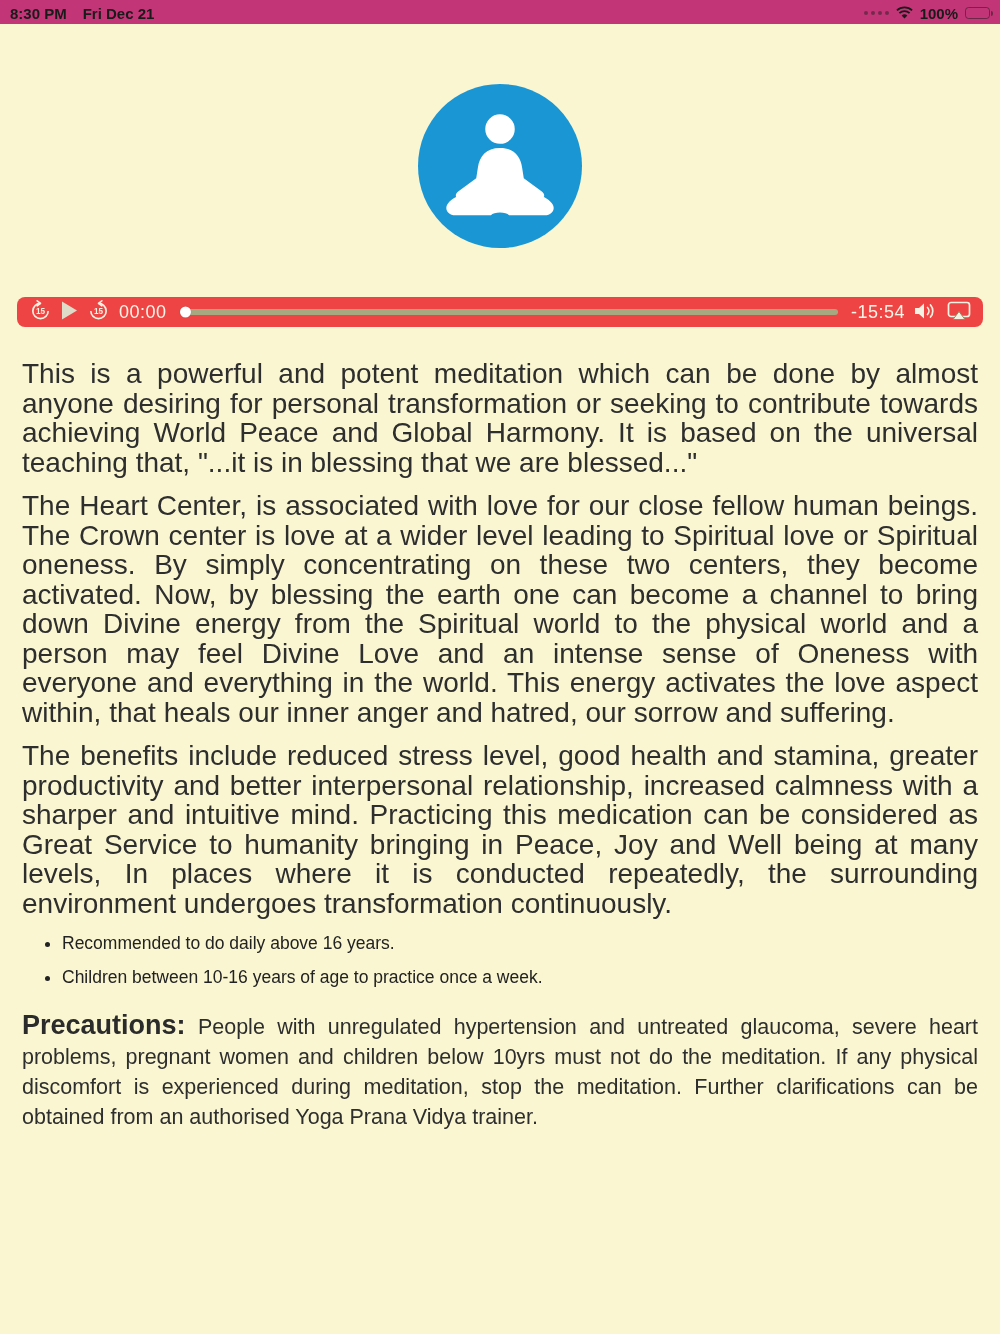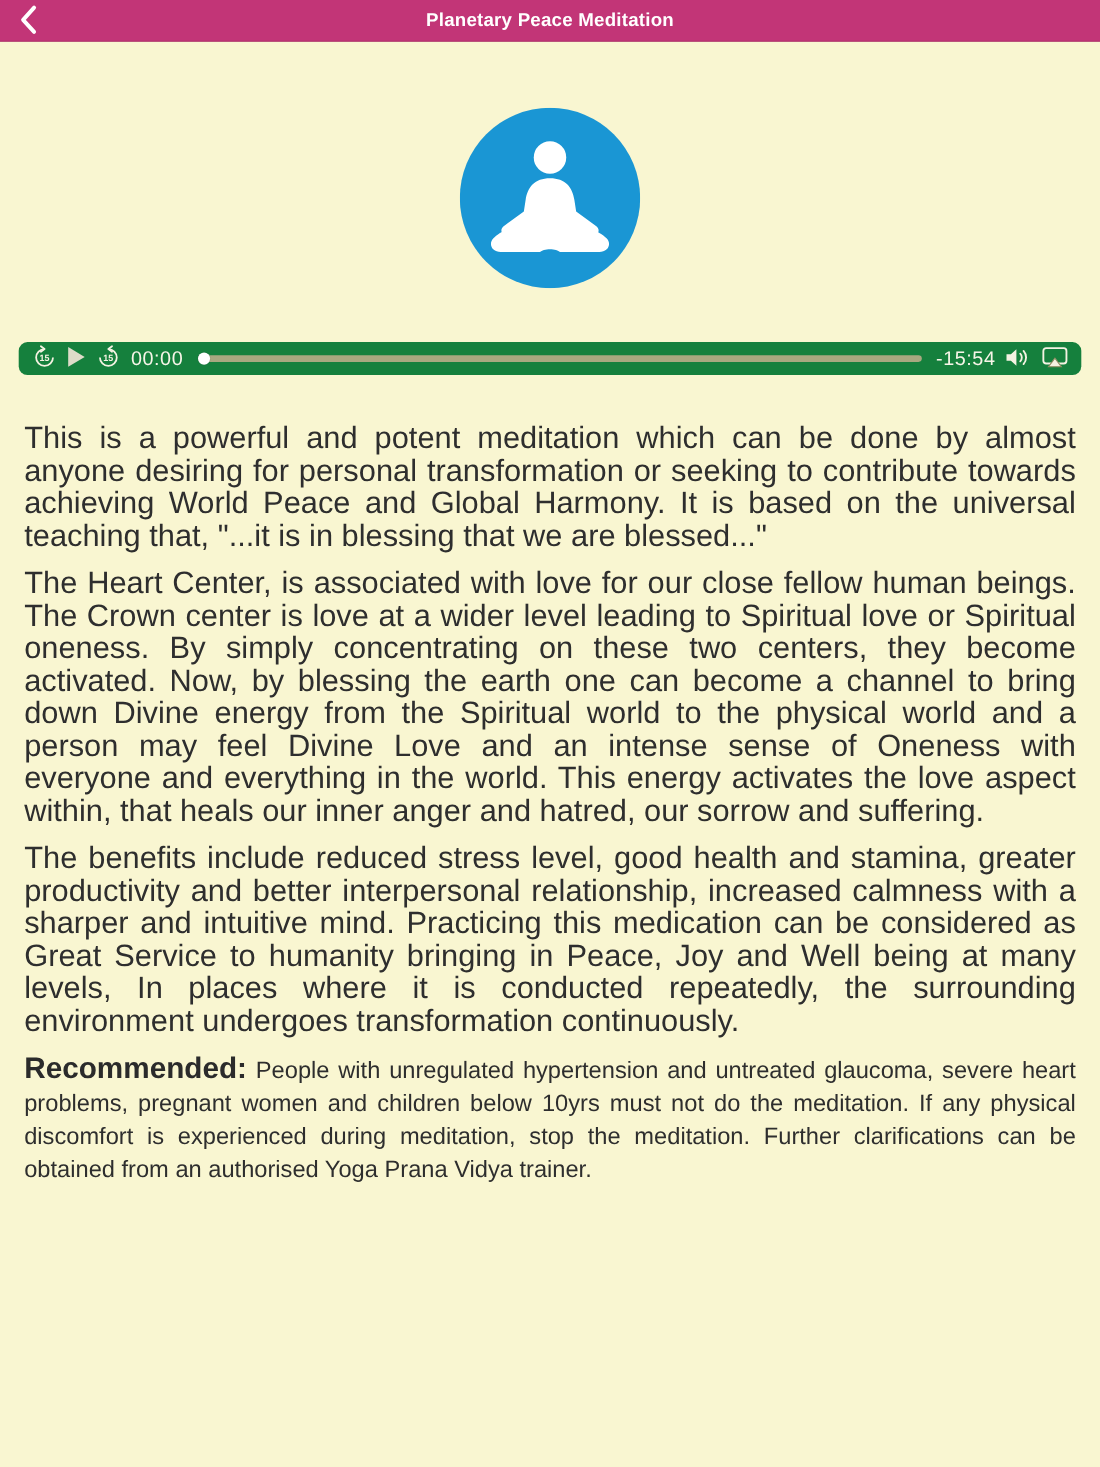--- a/index.html
+++ b/index.html
@@ -43,23 +43,23 @@
     position:absolute; left:10px; top:3px;
     width:32px; height:32px;
     display:flex; align-items:center; justify-content:center;
     background:transparent; border:none; cursor:pointer;
   }
   
   .hero { display:flex; justify-content:center; padding-top:60px; }
   .hero svg { width:164px; height:164px; display:block; }
   
   .player {
-    margin:49px 17px 16px 17px;
+    margin:49px 17px 6px 17px;
     height:30px; border-radius:8px;
-    background:#15803d;
+    background:#ef4444;
     display:flex; align-items:center;
     padding:0 12px;
     gap:9px;
     color:#f4f2e2;
   }
   .player .icon-btn { background:none; border:none; cursor:pointer; display:flex; align-items:center; justify-content:center; padding:0; }
   .ptime { font-size:18px; color:#f7f5e8; letter-spacing:.5px; white-space:nowrap; }
   .track-wrap { flex:1; display:flex; align-items:center; margin:0 4px; position:relative; }
   .track { flex:1; height:6px; border-radius:3px; background:#a8a880; }
   .thumb {
@@ -85,29 +85,42 @@
   }
   .lead-par { font-size:21.5px; line-height:30px; text-align:justify; margin-bottom:18px; }
   .lead-par .lead {
     font-size:27px; font-weight:700; color:#2b2b2b;
   }
 </style>
 </head>
 <body>
 
 <div class="header">
-  <div class="nav-bar">
-    <button class="back-btn">
+  <div class="status-bar">
+    <div class="status-left">
+      <span>8:30 PM</span>
+      <span>Fri Dec 21</span>
+    </div>
+    <div class="status-right">
+      <span class="cell-dots">
+          <i></i>
+          <i></i>
+          <i></i>
+          <i></i>
+        </span>
       <span>
-        <svg width="16" height="28" viewBox="0 0 16 28">
-          <polyline points="13,3 3,14 13,25" fill="none" stroke="#ffffff" stroke-width="3.6" stroke-linecap="round" stroke-linejoin="round"></polyline>
+        <svg width="17" height="13" viewBox="0 0 17 13">
+          <path d="M8.5 12.5 L5.6 9.4 a4.4 4.4 0 0 1 5.8 0 Z" fill="#1a1a1a"></path>
+          <path d="M3.4 7.1 a7.6 7.6 0 0 1 10.2 0" stroke="#1a1a1a" stroke-width="1.8" fill="none"></path>
+          <path d="M0.9 4.3 a11.3 11.3 0 0 1 15.2 0" stroke="#1a1a1a" stroke-width="1.8" fill="none"></path>
         </svg>
       </span>
-    </button>
-    <span class="nav-title">Planetary Peace Meditation</span>
+      <span>100%</span>
+      <span class="battery-shape"><span class="level"></span></span>
+    </div>
   </div>
 </div>
 
 <div class="hero">
   <span>
     <svg viewBox="0 0 100 100">
       <circle cx="50" cy="50" r="50" fill="#1a96d4"></circle>
       <circle cx="50" cy="27.5" r="9" fill="#ffffff"></circle>
       <path d="M50,39 c-8.5,0 -12.5,5 -13.5,12 l-1,6.5 -11,8 c-3.2,2.3 -0.6,6.5 3,5.2 l13.3,-5.7 c1.8,4.5 6.2,6.5 9.2,6.5 3,0 7.4,-2 9.2,-6.5 l13.3,5.7 c3.6,1.3 6.2,-2.9 3,-5.2 l-11,-8 -1,-6.5 c-1,-7 -5,-12 -13.5,-12 z" fill="#ffffff"></path>
       <path d="M50,63 c14.5,0 27,4.5 31.5,9.5 c2.8,3.2 0.6,7.5 -4.2,7.5 l-21.8,0 c-1.6,-2.2 -9.4,-2.2 -11,0 l-21.8,0 c-4.8,0 -7,-4.3 -4.2,-7.5 c4.5,-5 17,-9.5 31.5,-9.5 z" fill="#ffffff"></path>
@@ -164,16 +177,20 @@
       </svg>
     </span>
   </button>
 </div>
 
 <div class="article">
   <p class="body-par">This is a powerful and potent meditation which can be done by almost anyone desiring for personal transformation or seeking to contribute towards achieving World Peace and Global Harmony. It is based on the universal teaching that, "...it is in blessing that we are blessed..."</p>
   <p class="body-par">The Heart Center, is associated with love for our close fellow human beings. The Crown center is love at a wider level leading to Spiritual love or Spiritual oneness. By simply concentrating on these two centers, they become activated. Now, by blessing the earth one can become a channel to bring down Divine energy from the Spiritual world to the physical world and a person may feel Divine Love and an intense sense of Oneness with everyone and everything in the world. This energy activates the love aspect within, that heals our inner anger and hatred, our sorrow and suffering.</p>
   <p class="body-par">The benefits include reduced stress level, good health and stamina, greater productivity and better interpersonal relationship, increased calmness with a sharper and intuitive mind. Practicing this medication can be considered as Great Service to humanity bringing in Peace, Joy and Well being at many levels, In places where it is conducted repeatedly, the surrounding environment undergoes transformation continuously.</p>
 
+  <ul class="rec-list">
+    <li>Recommended to do daily above 16 years.</li>
+    <li>Children between 10-16 years of age to practice once a week.</li>
+  </ul>
 
-  <p class="lead-par"><span class="lead">Recommended:</span><span> People with unregulated hypertension and untreated glaucoma, severe heart problems, pregnant women and children below 10yrs must not do the meditation. If any physical discomfort is experienced during meditation, stop the meditation. Further clarifications can be obtained from an authorised Yoga Prana Vidya trainer.</span></p>
+  <p class="lead-par"><span class="lead">Precautions:</span><span> People with unregulated hypertension and untreated glaucoma, severe heart problems, pregnant women and children below 10yrs must not do the meditation. If any physical discomfort is experienced during meditation, stop the meditation. Further clarifications can be obtained from an authorised Yoga Prana Vidya trainer.</span></p>
 
 </div>
 
 </body></html>

